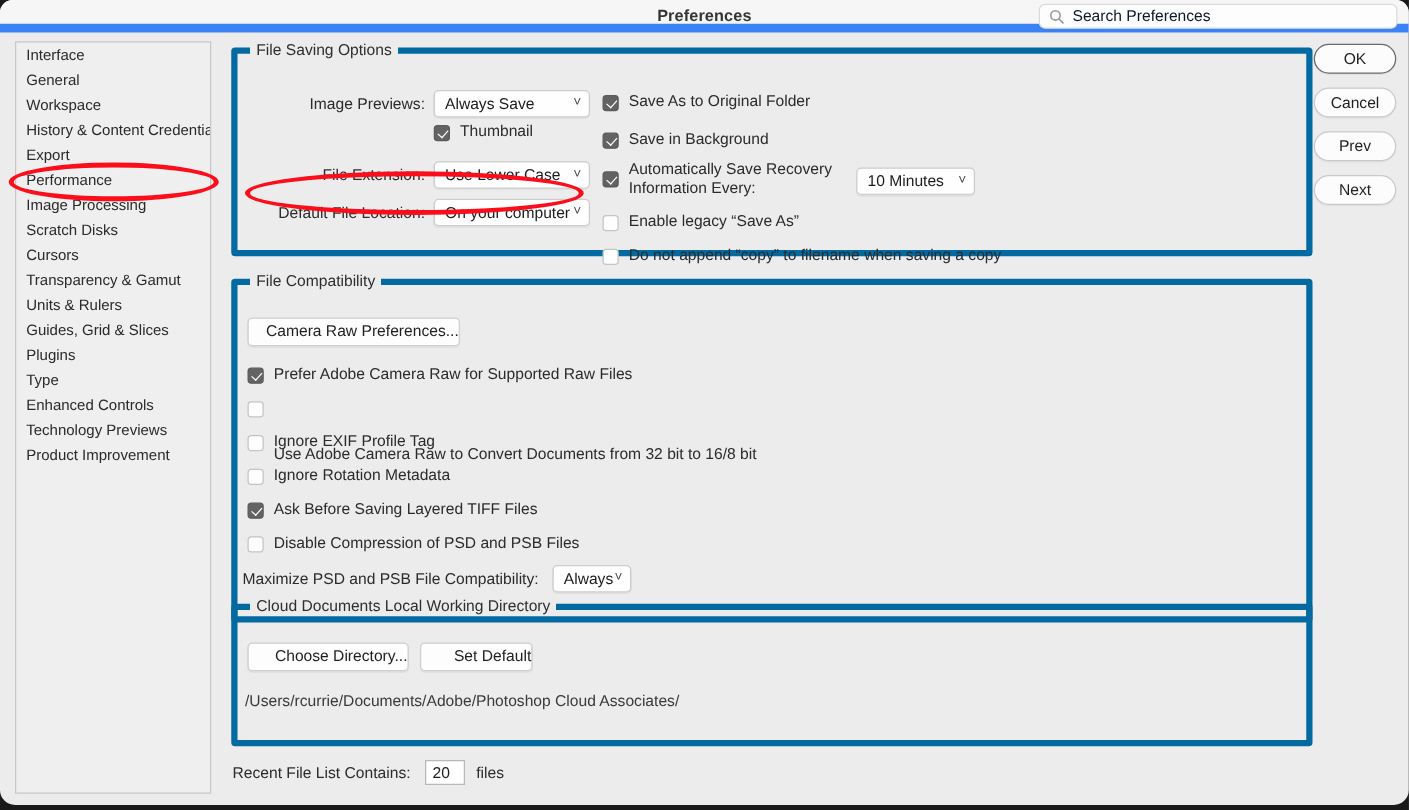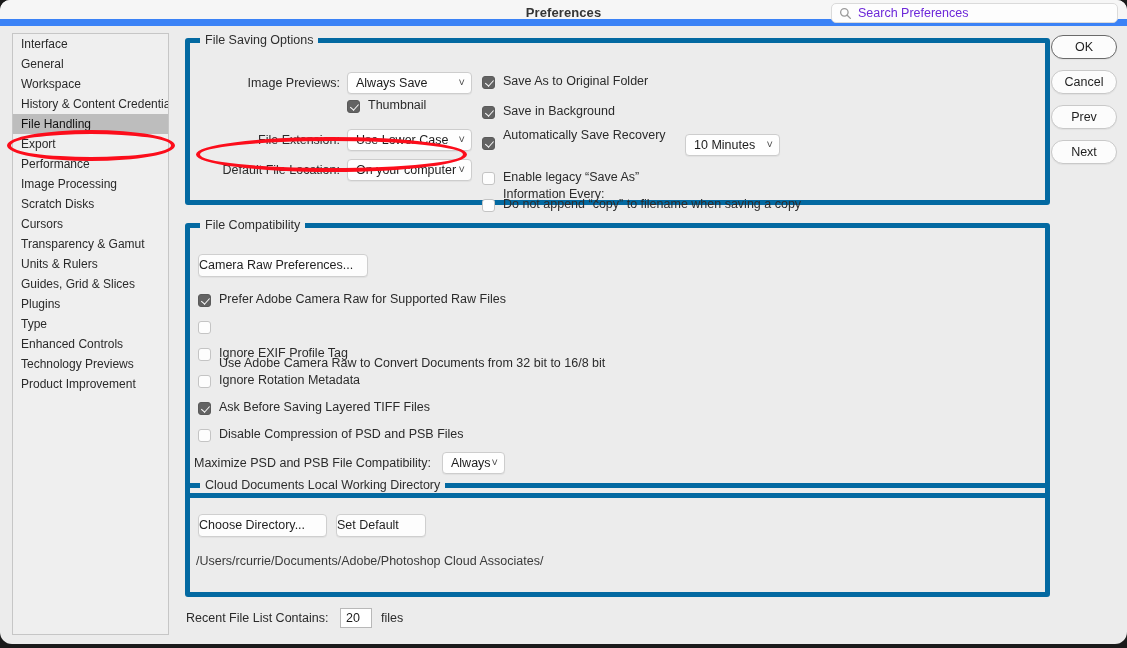--- a/index.html
+++ b/index.html
@@ -44,21 +44,21 @@
     border: 1px solid #dadada;
     border-radius: 5px;
   }
   #search-icon {
     position: absolute; left: 7px; top: 3px;
     width: 13px; height: 13px;
   }
   #search-placeholder {
     position: absolute; left: 26px; top: 0;
     line-height: 19px;
-    font-size: 12.5px; color: #6d28d9;
+    font-size: 12.5px; color: #0f172a;
   }
 
   
   #sidebar {
     position: absolute; left: 12px; top: 33px;
     width: 157px; height: 602px;
     background: #efefef;
     border: 1px solid #c6c6c6;
   }
   .side-item {
@@ -158,21 +158,21 @@
 
   
   .pushbtn {
     position: absolute;
     height: 23px;
     background: #fdfdfd;
     border: 1px solid #cfcfcf;
     border-radius: 4px;
     font-size: 12.5px;
     color: #1f1f1f;
-    text-align: left;
+    text-align: right;
     line-height: 21px;
     box-shadow: 0 1px 1px rgba(0,0,0,0.05);
     cursor: default;
   }
 
   
   .textfield {
     position: absolute;
     height: 20px;
     background: #ffffff;
@@ -234,21 +234,20 @@
       </svg>
       <span id="search-placeholder">Search Preferences</span>
     </div>
   </div>
 
   <div id="sidebar">
     <div class="side-item">Interface</div>
     <div class="side-item">General</div>
     <div class="side-item">Workspace</div>
     <div class="side-item">History &amp; Content Credentials</div>
-    <div class="side-item selected">File Handling</div>
     <div class="side-item">Export</div>
     <div class="side-item">Performance</div>
     <div class="side-item">Image Processing</div>
     <div class="side-item">Scratch Disks</div>
     <div class="side-item">Cursors</div>
     <div class="side-item">Transparency &amp; Gamut</div>
     <div class="side-item">Units &amp; Rulers</div>
     <div class="side-item">Guides, Grid &amp; Slices</div>
     <div class="side-item">Plugins</div>
     <div class="side-item">Type</div>
@@ -284,21 +283,21 @@
       </div>
 
       <div class="cb on" style="left:292px; top:29px;"></div>
       <div class="cb-label" style="left:313px; top:27px;">Save As to Original Folder</div>
 
       <div class="cb on" style="left:292px; top:59px;"></div>
       <div class="cb-label" style="left:313px; top:57px;">Save in Background</div>
 
       <div class="cb on" style="left:292px; top:90px;"></div>
       <div class="cb-label" style="left:313px; top:81px;">Automatically Save Recovery</div>
-      <div class="cb-label" style="left:313px; top:96px;margin-top:44px;">Information Every:</div>
+      <div class="cb-label" style="left:313px; top:96px;">Information Every:</div>
       <div class="select" style="left:495px; top:87px; width:95px;">
         <span class="sel-text">10 Minutes</span>
         <span class="chev">˅</span>
       </div>
 
       <div class="cb off" style="left:292px; top:125px;"></div>
       <div class="cb-label" style="left:313px; top:123px;">Enable legacy “Save As”</div>
 
       <div class="cb off" style="left:292px; top:152px;"></div>
       <div class="cb-label" style="left:313px; top:150px;">Do not append “copy” to filename when saving a copy</div>

